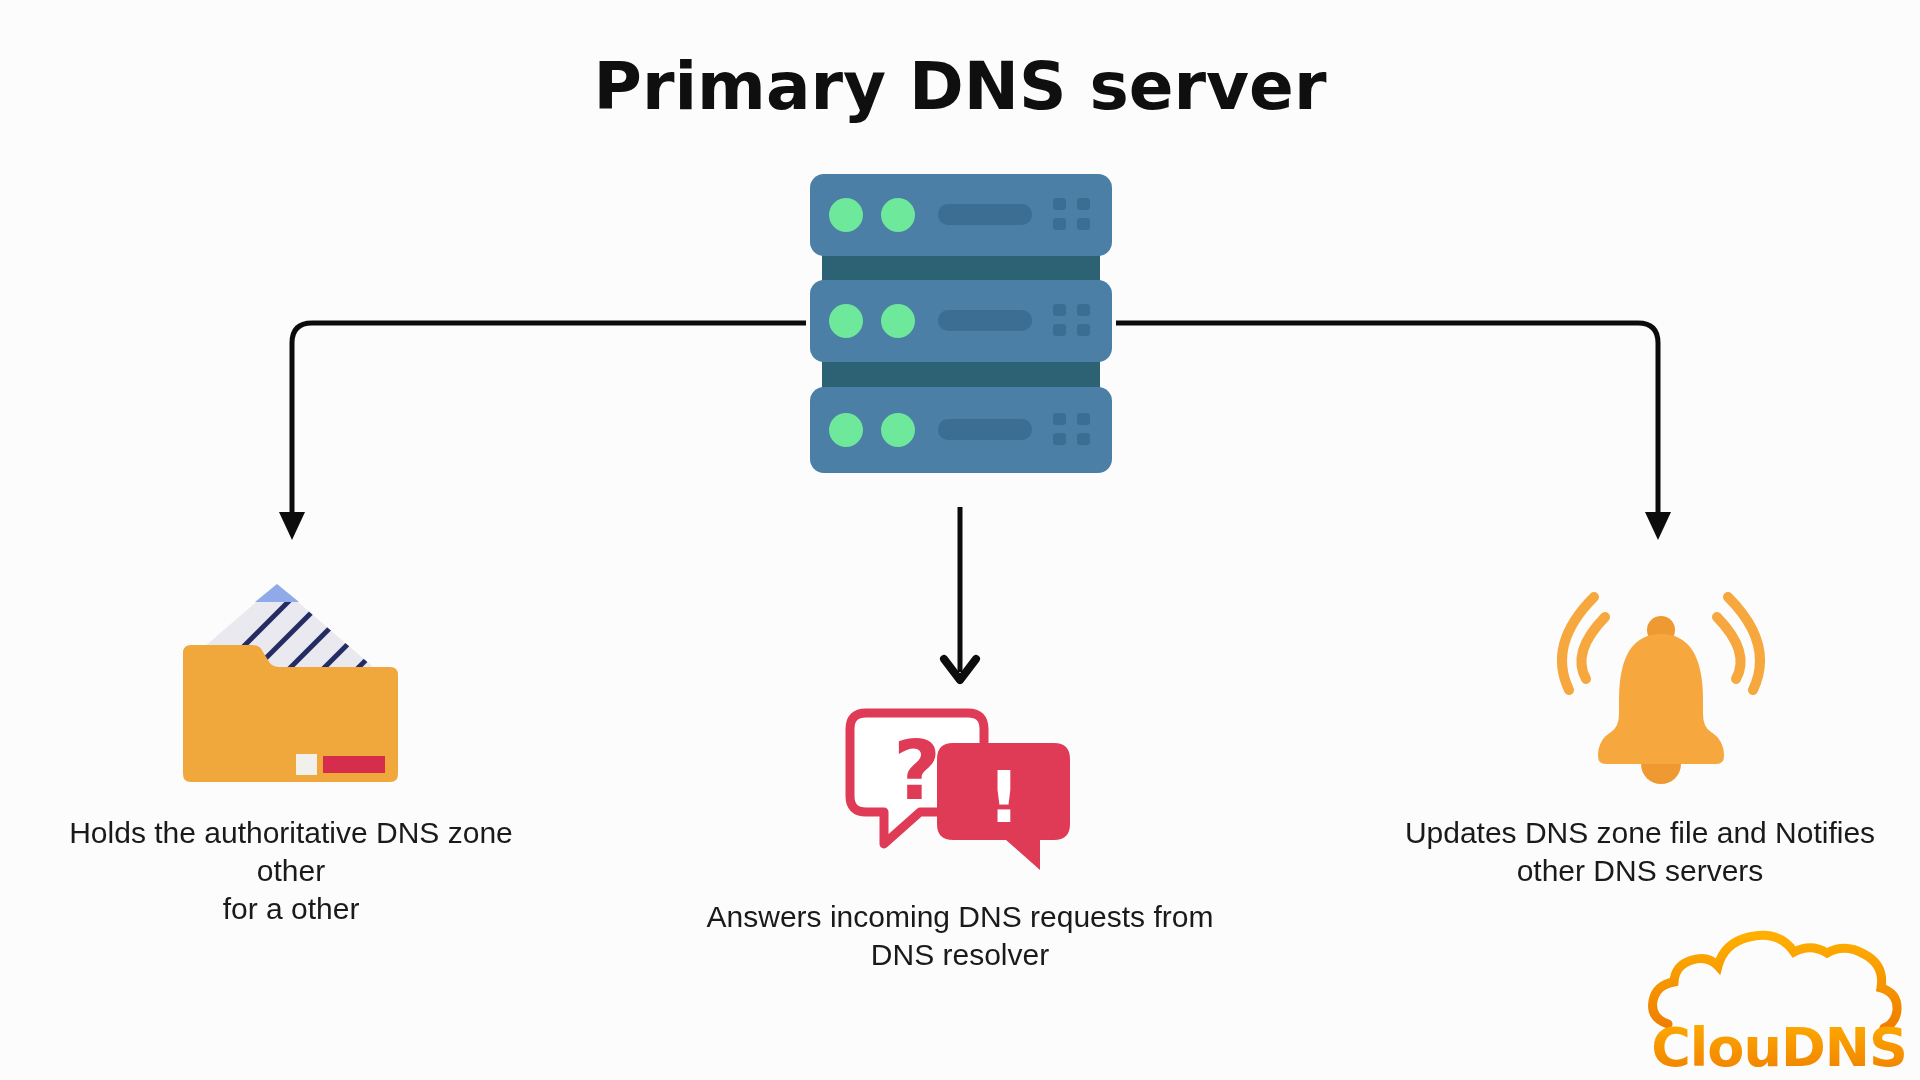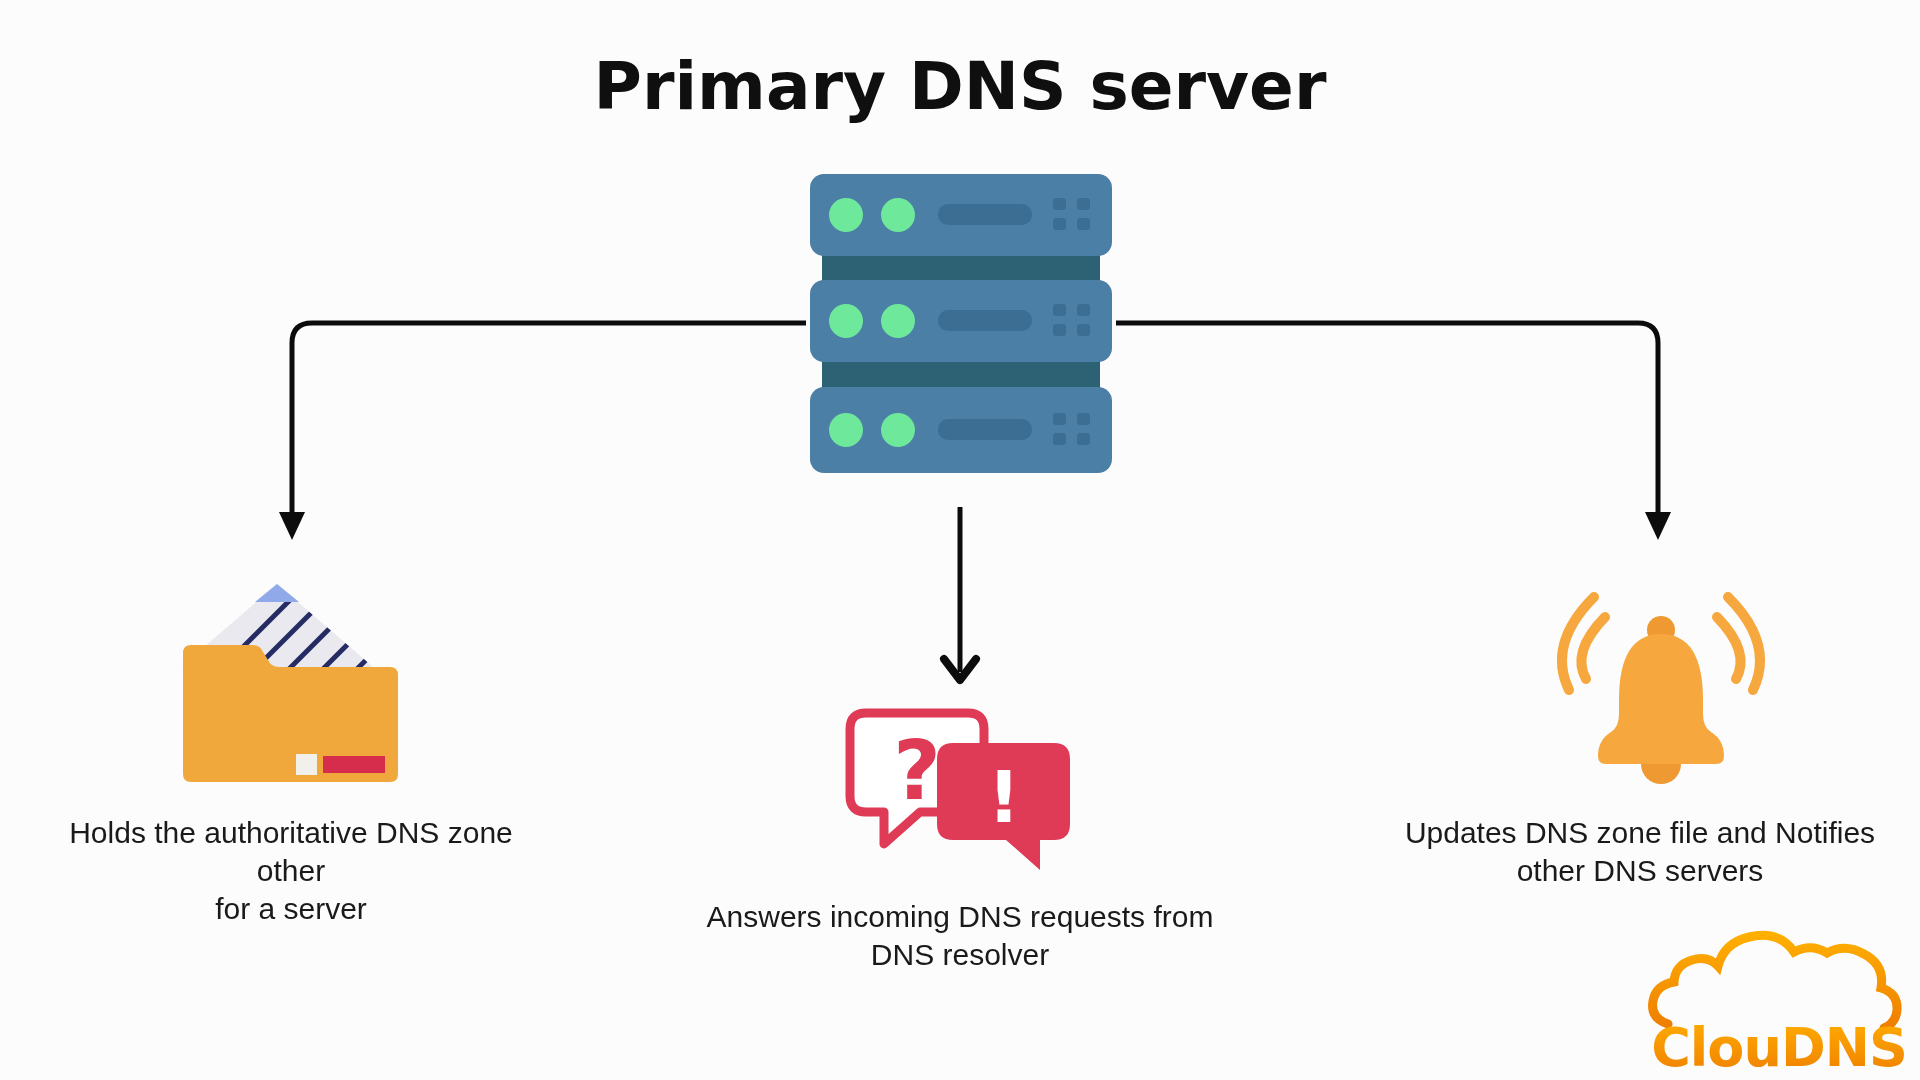--- a/index.html
+++ b/index.html
@@ -128,21 +128,21 @@
     </g>
 
     <g>
       <path d="M 1668 1024 Q 1650 1018 1653 1001 Q 1656 985 1674 982 Q 1675 965 1692 960 Q 1708 955 1718 966 Q 1724 943 1749 937 Q 1779 930 1794 952 Q 1811 943 1827 953 Q 1845 943 1864 954 Q 1885 965 1881 988 Q 1898 993 1897 1010 Q 1896 1023 1884 1028" fill="none" stroke="url(#logograd)" stroke-width="9" stroke-linecap="round"></path>
       <text x="1779" y="1066" text-anchor="middle" font-size="54" font-weight="bold" letter-spacing="-1" fill="url(#logograd)">ClouDNS</text>
     </g>
   </svg>
 
   <div class="caption" id="caption-zone-file">
     <span>Holds the authoritative DNS zone other</span>
-    <span>for a server</span>
+    <span>for a other</span>
   </div>
   <div class="caption" id="caption-notify">
     <span>Updates DNS zone file and Notifies</span>
     <span>other DNS servers</span>
   </div>
   <div class="caption" id="caption-dns-requests">
     <span>Answers incoming DNS requests from</span>
     <span>DNS resolver</span>
   </div>
 

